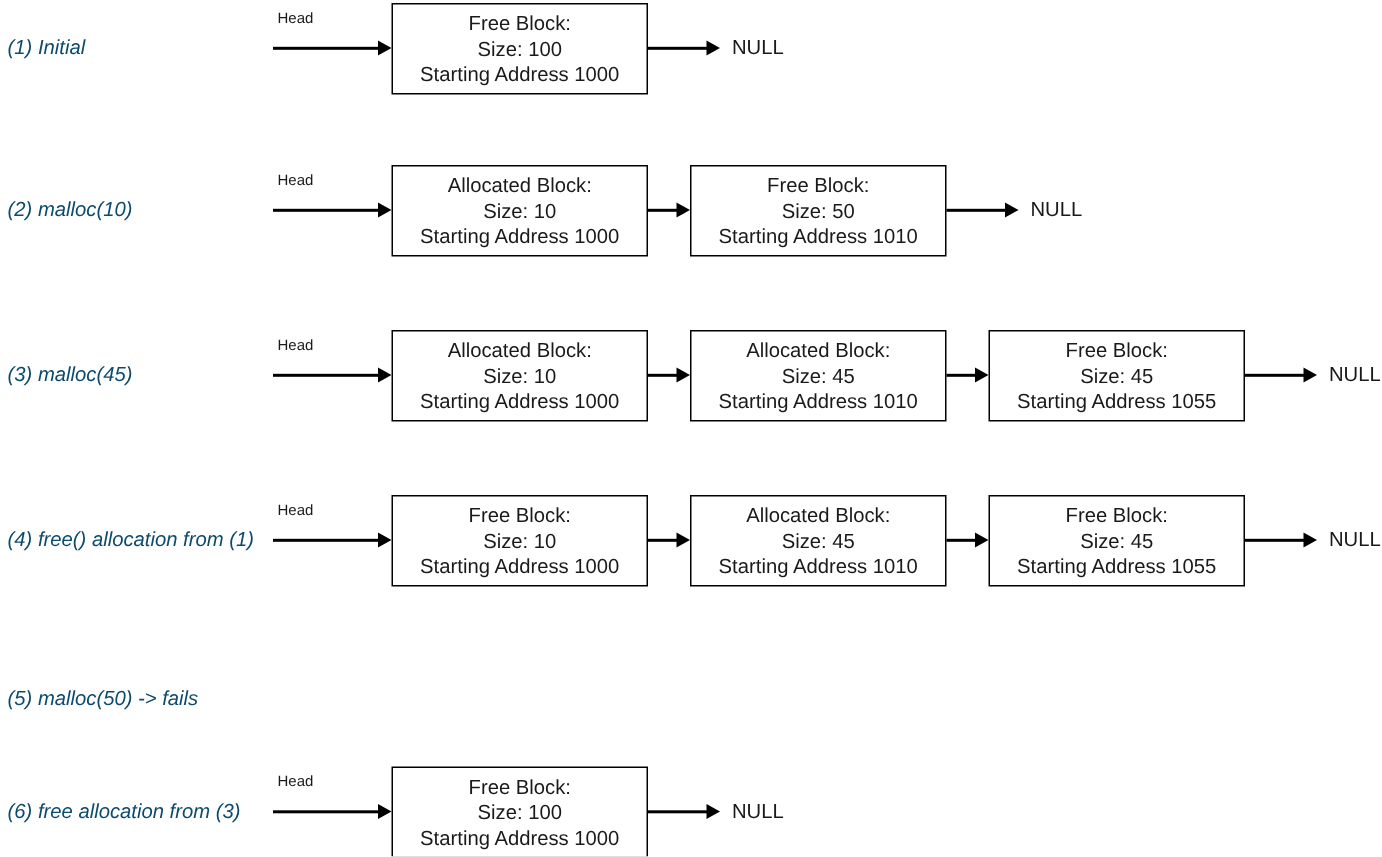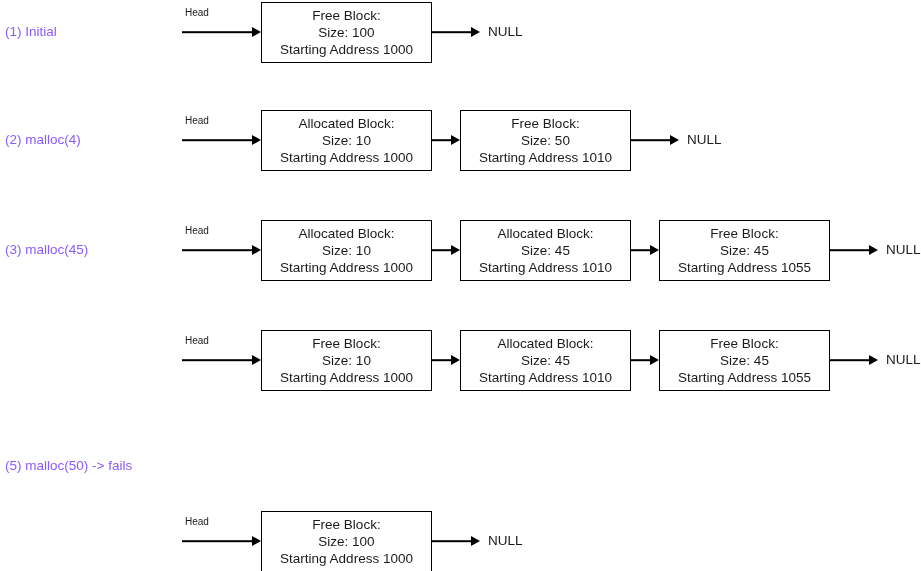--- a/index.html
+++ b/index.html
@@ -16,23 +16,24 @@
     width: 921px;
     height: 571px;
     background: #ffffff;
     overflow: hidden;
   }
 
   .row-label {
     position: absolute;
     font-size: 13.5px;
     line-height: 16px;
-    color: #8b5cf6;
+    color: #0c4a6e;
     white-space: nowrap;
     transform: translateY(-50%);
+    font-style: italic;
   }
 
   .node-box {
     position: absolute;
     box-sizing: border-box;
     border: 1.6px solid #000000;
     background: #ffffff;
     display: flex;
     flex-direction: column;
     align-items: center;
@@ -100,21 +101,21 @@
     <div class="node-box" style="left: 261px; top: 1.5px; width: 171px; height: 61px;">
       <span class="ln">Free Block:</span>
       <span class="ln">Size: 100</span>
       <span class="ln">Starting Address 1000</span>
     </div>
     <div class="connector" style="left: 432px; top: 32px; width: 48px;">
       <div class="shaft" style="width: 41px;"></div>
       <div class="headtip"></div>
     </div>
     <div class="null-label" style="left: 488px; top: 32px;">NULL</div>
-    <div class="row-label" style="left: 5px; top: 140px;">(2) malloc(4)</div>
+    <div class="row-label" style="left: 5px; top: 140px;">(2) malloc(10)</div>
     <div class="head-label" style="left: 185px; top: 113px;">Head</div>
     <div class="connector" style="left: 182px; top: 140px; width: 79px;">
       <div class="shaft" style="width: 72px;"></div>
       <div class="headtip"></div>
     </div>
     <div class="node-box" style="left: 261px; top: 109.5px; width: 171px; height: 61px;">
       <span class="ln">Allocated Block:</span>
       <span class="ln">Size: 10</span>
       <span class="ln">Starting Address 1000</span>
     </div>
@@ -159,20 +160,21 @@
     <div class="node-box" style="left: 659px; top: 219.5px; width: 171px; height: 61px;">
       <span class="ln">Free Block:</span>
       <span class="ln">Size: 45</span>
       <span class="ln">Starting Address 1055</span>
     </div>
     <div class="connector" style="left: 830px; top: 250px; width: 48px;">
       <div class="shaft" style="width: 41px;"></div>
       <div class="headtip"></div>
     </div>
     <div class="null-label" style="left: 886px; top: 250px;">NULL</div>
+    <div class="row-label" style="left: 5px; top: 360px;">(4) free() allocation from (1)</div>
     <div class="head-label" style="left: 185px; top: 333px;">Head</div>
     <div class="connector" style="left: 182px; top: 360px; width: 79px;">
       <div class="shaft" style="width: 72px;"></div>
       <div class="headtip"></div>
     </div>
     <div class="node-box" style="left: 261px; top: 329.5px; width: 171px; height: 61px;">
       <span class="ln">Free Block:</span>
       <span class="ln">Size: 10</span>
       <span class="ln">Starting Address 1000</span>
     </div>
@@ -193,20 +195,21 @@
       <span class="ln">Free Block:</span>
       <span class="ln">Size: 45</span>
       <span class="ln">Starting Address 1055</span>
     </div>
     <div class="connector" style="left: 830px; top: 360px; width: 48px;">
       <div class="shaft" style="width: 41px;"></div>
       <div class="headtip"></div>
     </div>
     <div class="null-label" style="left: 886px; top: 360px;">NULL</div>
     <div class="row-label" style="left: 5px; top: 466px;">(5) malloc(50) -&gt; fails</div>
+    <div class="row-label" style="left: 5px; top: 541px;">(6) free allocation from (3)</div>
     <div class="head-label" style="left: 185px; top: 514px;">Head</div>
     <div class="connector" style="left: 182px; top: 541px; width: 79px;">
       <div class="shaft" style="width: 72px;"></div>
       <div class="headtip"></div>
     </div>
     <div class="node-box" style="left: 261px; top: 510.5px; width: 171px; height: 61px;">
       <span class="ln">Free Block:</span>
       <span class="ln">Size: 100</span>
       <span class="ln">Starting Address 1000</span>
     </div>

